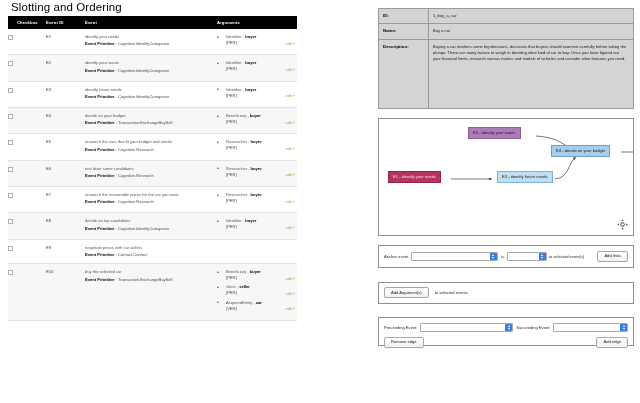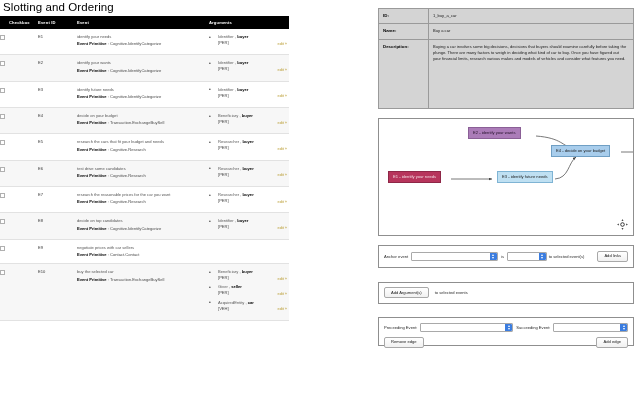--- a/index.html
+++ b/index.html
@@ -7,21 +7,21 @@
     margin: 0; padding: 0;
     width: 640px; height: 403px;
     background: #ffffff;
     font-family: "Liberation Sans", sans-serif;
     overflow: hidden;
   }
   .page { position: relative; width: 640px; height: 403px; }
 
   
   .left-col {
-    position: absolute; left: 0; top: 0;
+    position: absolute; left: 8px; top: 0;
     width: 292px; height: 403px;
     overflow: hidden;
   }
   .page-title {
     font-size: 11.5px;
     color: #000;
     margin: 1px 0 3px 3px;
     letter-spacing: .1px;
   }
   .evt-table { width: 289px; border-collapse: collapse; table-layout: fixed; }

